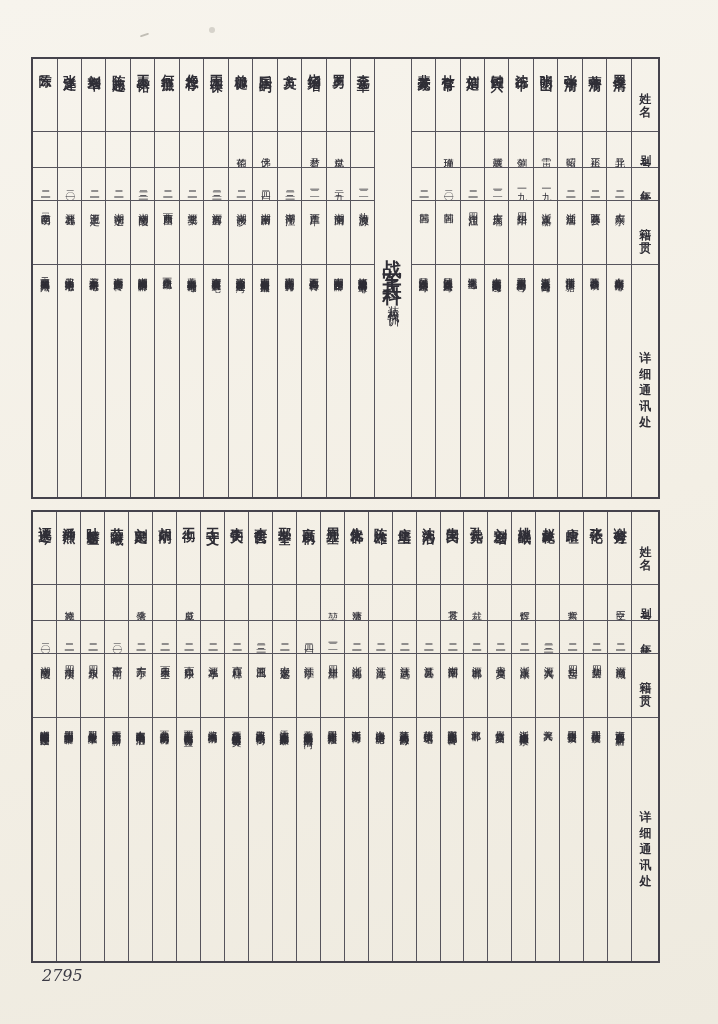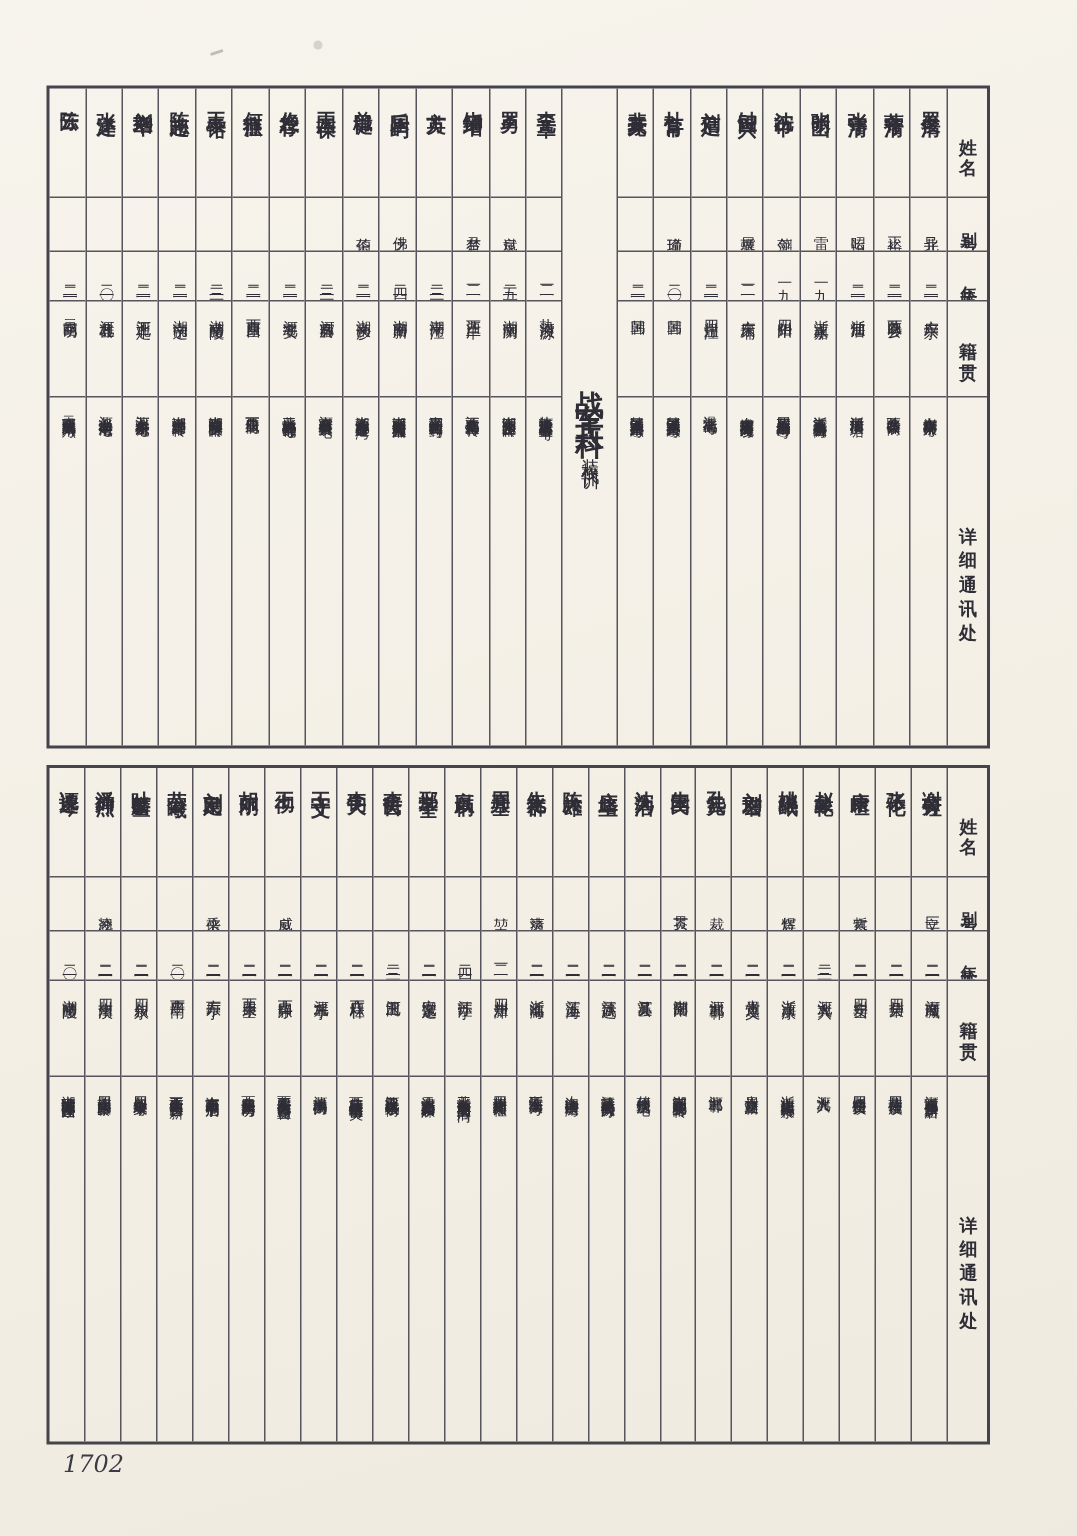--- a/index.html
+++ b/index.html
@@ -909,14 +909,14 @@
         </div>
         <div class="cell native">
           <span class="vtext">湖南醴陵</span>
         </div>
         <div class="cell addr">
           <span class="vtext">湖南醴陵城东茶潭家冲蓬园</span>
         </div>
       </div>
     </div>
 
-  <span id="page-number">1702</span>
+  <span id="page-number">2795</span>
 </div>
 
 </body></html>

